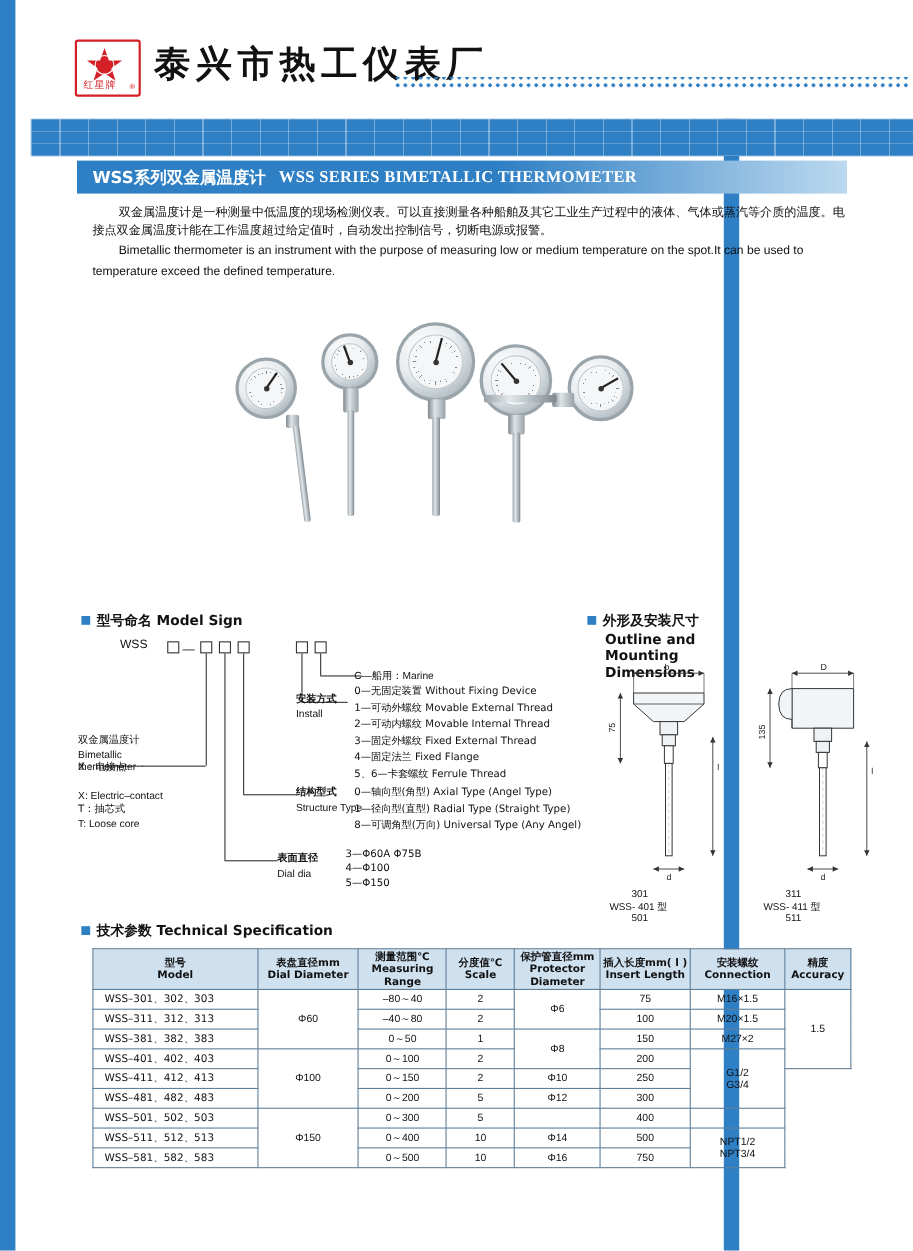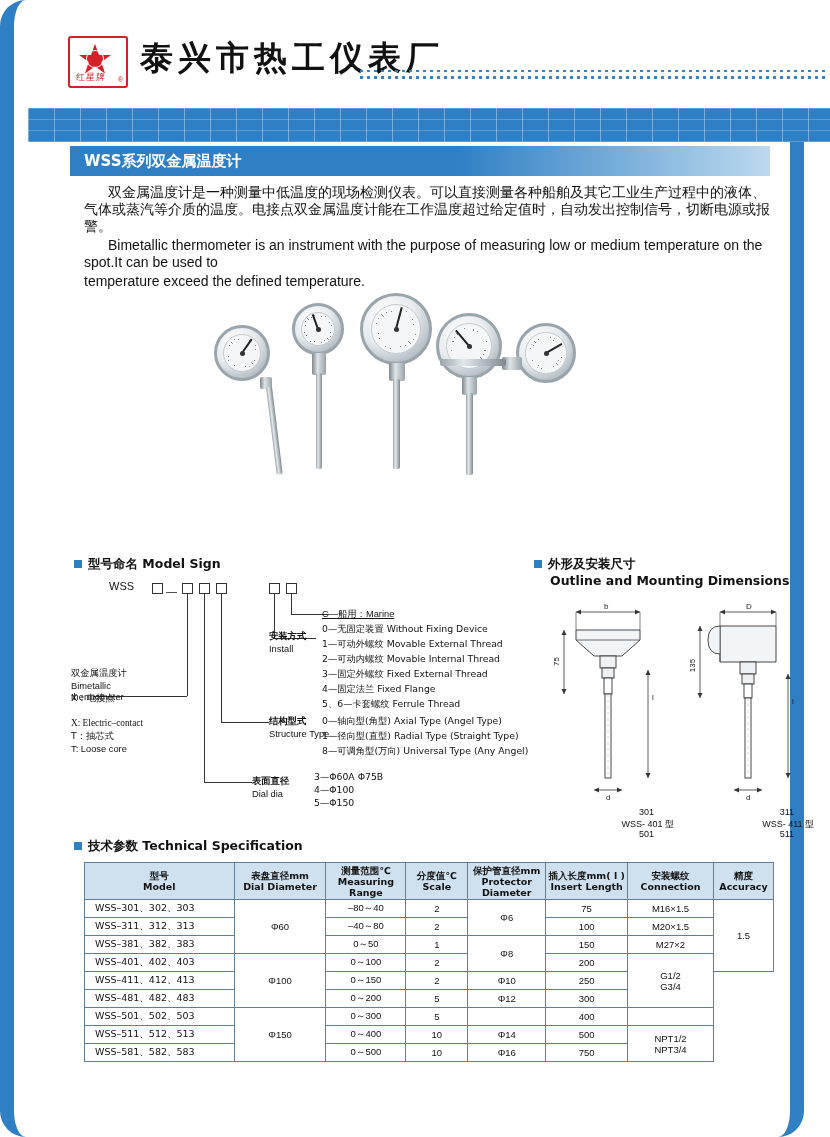--- a/index.html
+++ b/index.html
@@ -5,26 +5,25 @@
   html, body { margin:0; padding:0; }
   body {
     width: 830px; height: 1137px;
     background: #ffffff;
     font-family: "Liberation Sans", sans-serif;
     color: #111;
     position: relative;
     overflow: hidden;
   }
   .page {
-    position: absolute; left:0; top:0; width:804px; height:1137px;
+    position: absolute; left:0; top:0; width:672px; height:1137px;
     border-left: 14px solid #2f7fc4;
     border-right: 14px solid #2f7fc4;
     box-sizing: border-box;
     background: #fff;
-    border-radius: 26px;
   }
   
   .header {
     position:absolute; left:14px; top:0; width:802px; height:108px;
     background:#fff;
   }
   .logo {
     position:absolute; left:40px; top:36px; width:64px; height:56px;
   }
   .logo-box {
@@ -69,21 +68,21 @@
   .titlebar .t1 {
     color:#fff; font-size:15px; font-weight:bold; padding-left:14px;
     font-family:"DejaVu Sans", sans-serif;
   }
   .titlebar .t2 {
     color:#fff; font-size:15px; font-weight:bold; padding-left:12px;
     font-family:"Liberation Serif", serif; letter-spacing:.3px;
   }
   
   .intro { position:absolute; left:70px; top:184px; width:690px; }
-  .intro p { margin:0 0 2px 0; font-size:14px; line-height:17px; color:#111; }
+  .intro p { margin:0 0 2px 0; font-size:11px; line-height:17px; color:#111; }
   .intro p.cn { font-family:"DejaVu Sans", sans-serif; text-indent:24px; }
   .intro p.en { font-family:"Liberation Sans", sans-serif; }
   .intro p.en.first { text-indent:24px; }
   
   .photos { position:absolute; left:150px; top:285px; width:520px; height:240px; }
   .gauge { position:absolute; }
   .dial {
     border-radius:50%;
     background: radial-gradient(circle at 35% 30%, #fdfdfd 0%, #e8ecef 45%, #b9c2c8 75%, #8d979e 100%);
     border:3px solid #9aa4ab;
@@ -129,21 +128,21 @@
   .ms-box {
     position:absolute; width:11px; height:11px; border:1px solid #333; box-sizing:border-box;
   }
   .ms-dash { position:absolute; top:10px; font-size:11px; }
   .ln { position:absolute; background:#333; }
   .ms-lbl { position:absolute; font-size:9.3px; line-height:12.5px; font-family:"DejaVu Sans",sans-serif; }
   .ms-lbl.en { font-family:"Liberation Sans", sans-serif; }
   
   .outline { position:absolute; left:520px; top:575px; width:290px; height:260px; }
   .dim-txt { position:absolute; font-size:8px; font-family:"Liberation Sans",sans-serif; color:#222;}
-  .cap { position:absolute; font-size:9px; text-align:right; font-family:"Liberation Sans",sans-serif;}
+  .cap { position:absolute; font-size:9px; text-align:left; font-family:"Liberation Sans",sans-serif;}
   
   .spec-h { left:60px; top:838px;text-align:center; }
   table.spec {
     position:absolute; left:70px; top:862px; width:690px;
     border-collapse:collapse; font-size:9.5px;
   }
   table.spec th, table.spec td {
     border:1px solid #5f7f99; text-align:center; vertical-align:middle;
     padding:1px 2px;
   }
@@ -171,20 +170,21 @@
       </div>
     </div>
     <div class="company">泰兴市热工仪表厂</div>
     <div class="dots"></div>
   </div>
 
   <div class="strip"></div>
 
   <div class="titlebar">
     <span class="t1">WSS系列双金属温度计</span>
+    <span class="t2">WSS SERIES BIMETALLIC THERMOMETER</span>
   </div>
 
   <div class="intro">
     <p class="cn">双金属温度计是一种测量中低温度的现场检测仪表。可以直接测量各种船舶及其它工业生产过程中的液体、气体或蒸汽等介质的温度。电接点双金属温度计能在工作温度超过给定值时，自动发出控制信号，切断电源或报警。</p>
     <p class="en first">Bimetallic thermometer is an instrument with the purpose of measuring low or medium temperature on the spot.It can be used to</p>
     <p class="en">temperature exceed the defined temperature.</p>
   </div>
 
   <div class="photos">
 
@@ -265,21 +265,21 @@
 
     <div class="ln" style="left:130px; top:19px; width:1px; height:188px;"></div>
     <div class="ln" style="left:130px; top:207px; width:48px; height:1px;"></div>
 
     <div class="ln" style="left:113px; top:19px; width:1px; height:102px;"></div>
     <div class="ln" style="left:55px;  top:121px; width:58px; height:1px;"></div>
     <div class="ln" style="left:55px;  top:121px; width:1px; height:0px;"></div>
 
     <div class="ln" style="left:20px; top:121px; width:36px; height:1px;"></div>
 
-    <div class="ms-lbl en" style="left:248px; top:33px;text-decoration:underline;">C—船用：Marine</div>
+    <div class="ms-lbl en" style="left:248px; top:33px;">C—船用：Marine</div>
 
     <div class="ms-lbl" style="left:195px; top:55px; font-weight:bold;">安装方式</div>
     <div class="ms-lbl en" style="left:195px; top:68px;">Install</div>
     <div class="ms-lbl" style="left:248px; top:48px;">0—无固定装置 Without Fixing Device</div>
     <div class="ms-lbl" style="left:248px; top:63px;">1—可动外螺纹 Movable External Thread</div>
     <div class="ms-lbl" style="left:248px; top:78px;">2—可动内螺纹 Movable Internal Thread</div>
     <div class="ms-lbl" style="left:248px; top:93px;">3—固定外螺纹 Fixed External Thread</div>
     <div class="ms-lbl" style="left:248px; top:108px;">4—固定法兰 Fixed Flange</div>
     <div class="ms-lbl" style="left:248px; top:123px;">5、6—卡套螺纹 Ferrule Thread</div>
 
@@ -292,21 +292,21 @@
     <div class="ms-lbl" style="left:178px; top:200px; font-weight:bold;">表面直径</div>
     <div class="ms-lbl en" style="left:178px; top:213px;">Dial dia</div>
     <div class="ms-lbl" style="left:240px; top:196px;">3—Φ60A Φ75B</div>
     <div class="ms-lbl" style="left:240px; top:209px;">4—Φ100</div>
     <div class="ms-lbl" style="left:240px; top:222px;">5—Φ150</div>
 
     <div class="ms-lbl" style="left:-3px; top:92px;">双金属温度计</div>
     <div class="ms-lbl en" style="left:-3px; top:105px;">Bimetallic</div>
     <div class="ms-lbl en" style="left:-3px; top:116px;">thermometer</div>
     <div class="ms-lbl" style="left:-3px; top:117px;">X：电接点</div>
-    <div class="ms-lbl en" style="left:-3px; top:142px;font-family:Liberation Serif, serif;">X: Electric–contact</div>
+    <div class="ms-lbl en" style="left:-3px; top:142px;">X: Electric–contact</div>
     <div class="ms-lbl" style="left:-3px; top:155px;">T：抽芯式</div>
     <div class="ms-lbl en" style="left:-3px; top:168px;">T: Loose core</div>
   </div>
 
   <div class="sec-h" style="left:520px; top:556px;">
     <span class="sq"></span><span>外形及安装尺寸</span>
   </div>
   <div class="sec-h" style="left:536px; top:573px; font-weight:bold;">Outline and Mounting Dimensions</div>
 
   <div class="outline">

